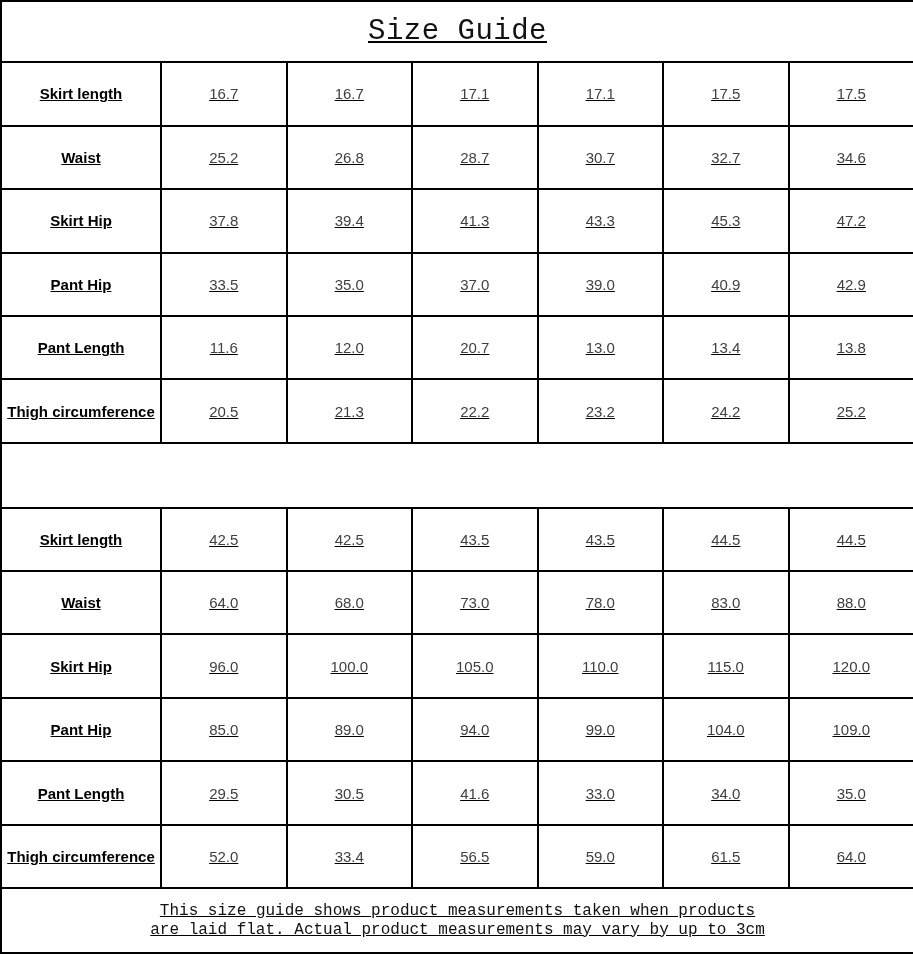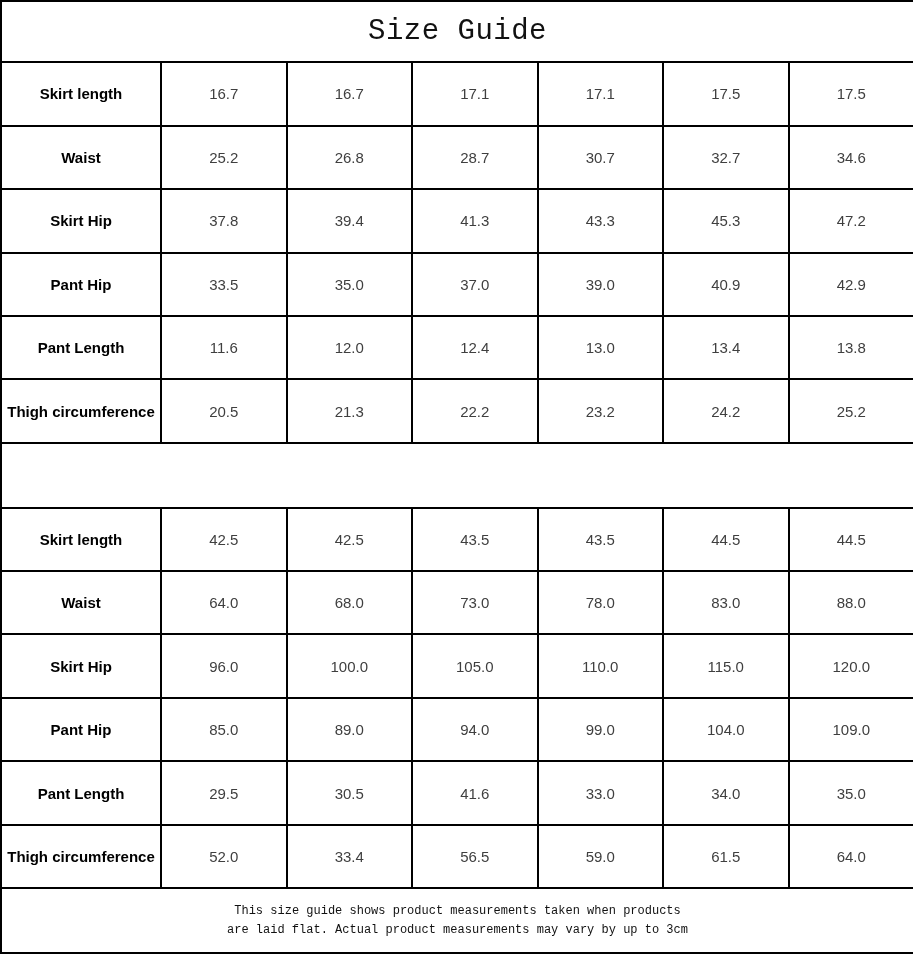--- a/index.html
+++ b/index.html
@@ -5,20 +5,21 @@
   html, body {
     margin: 0;
     padding: 0;
     background: #ffffff;
   }
   .sheet {
     width: 760px;
     height: 954px;
     background: #e5e5e5;
     box-sizing: border-box;
+    text-decoration: underline;
   }
   table.guide-table {
     width: 913px;
     height: 954px;
     border-collapse: collapse;
     table-layout: fixed;
     background: #ffffff;
     font-family: "Liberation Sans", sans-serif;
   }
   .guide-table td, .guide-table th {
@@ -48,21 +49,21 @@
   tr.measurement-row { height: 56px; padding-left: 32px; }
   td.value-cell {
     font-size: 15px;
     font-weight: 400;
     color: #3f3f3f;
   }
   tr.spacer-row td { height: 55px; }
   tr.footer-row td {
     height: 55px;
     font-family: "Liberation Mono", "DejaVu Sans Mono", monospace;
-    font-size: 12px;
+    font-size: 16px;
     line-height: 19px;
     color: #111111;
   }
 </style>
 </head>
 <body>
 
 <div class="sheet">
   <table class="guide-table">
     <colgroup>
@@ -113,21 +114,21 @@
           <td class="value-cell">35.0</td>
           <td class="value-cell">37.0</td>
           <td class="value-cell">39.0</td>
           <td class="value-cell">40.9</td>
           <td class="value-cell">42.9</td>
         </tr>
         <tr class="measurement-row">
           <th class="label-cell">Pant Length</th>
           <td class="value-cell">11.6</td>
           <td class="value-cell">12.0</td>
-          <td class="value-cell">12.4</td>
+          <td class="value-cell">20.7</td>
           <td class="value-cell">13.0</td>
           <td class="value-cell">13.4</td>
           <td class="value-cell">13.8</td>
         </tr>
         <tr class="measurement-row">
           <th class="label-cell">Thigh circumference</th>
           <td class="value-cell">20.5</td>
           <td class="value-cell">21.3</td>
           <td class="value-cell">22.2</td>
           <td class="value-cell">23.2</td>

